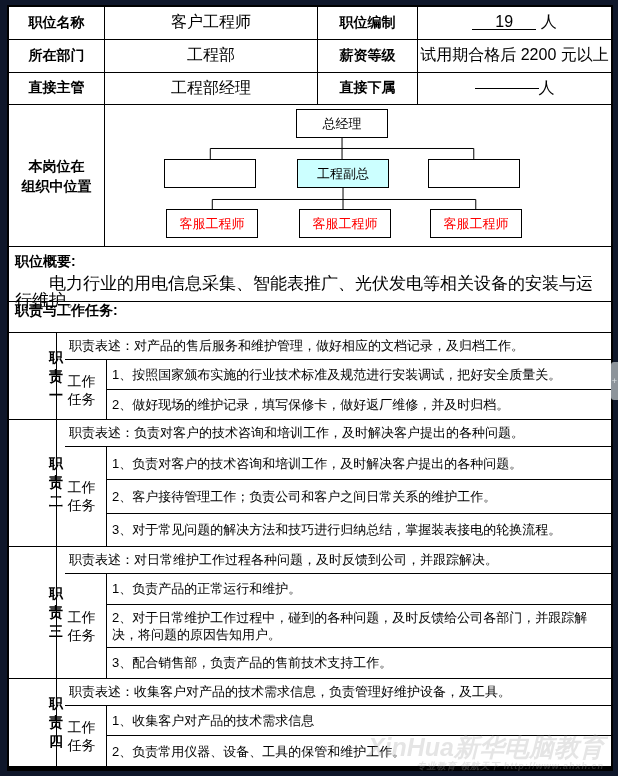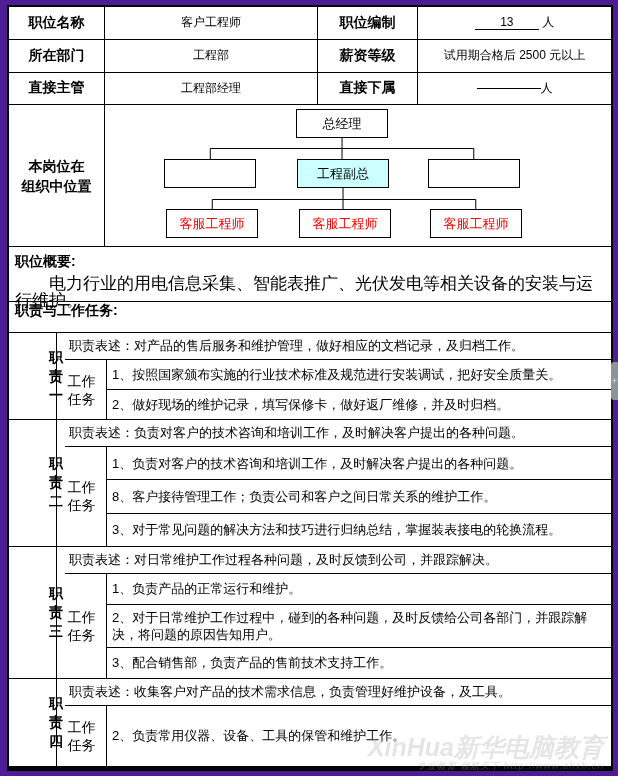--- a/index.html
+++ b/index.html
@@ -1,39 +1,39 @@
 <!DOCTYPE html>
 <html><head>
 <meta charset="utf-8">
 <style>
   * { box-sizing: border-box; margin: 0; padding: 0; }
   html,body { background:#fff; }
   .page {
     position: relative;
     width: 618px; height: 776px;
-    background: #4c1d95;
+    background: #0f172a;
     overflow: hidden;
     font-family: "Liberation Sans", "DejaVu Sans", sans-serif;
     color: #000;
     text-decoration: underline;
   }
   .tbl {
     position: absolute; left: 7px; top: 5px;
     width: 606px; height: 766px;
     border: 2px solid #000;
     border-bottom-width: 5px;
     display: flex; flex-direction: column;
     background: #fff;
   }
   .row { display: flex; border-bottom: 1px solid #000; }
   .row:last-child { border-bottom: none; }
   .cell { border-right: 1px solid #000; display:flex; align-items:center; justify-content:center; }
   .cell:last-child { border-right: none; }
   .lbl { font-weight: bold; font-size: 14px; }
-  .val { font-size: 12px; }
+  .val { font-size: 16px; }
   .h33 { height: 33px; }
   .w96 { width: 96px; }
   .w213 { width: 213px; }
   .w100 { width: 100px; }
   .flex1 { flex: 1; }
   .blank { display:inline-block; min-width: 64px; border-bottom: 1px solid #000; text-align:center; line-height: 14px; }
   
   .org-row { height: 143px; }
   .org-canvas { position: relative; flex: 1; }
   .org-box {
@@ -106,29 +106,29 @@
 <body>
 
 <div class="page">
   <div class="tbl">
 
     <div class="row h33">
       <div class="cell lbl w96">职位名称</div>
       <div class="cell val w213">客户工程师</div>
       <div class="cell lbl w100">职位编制</div>
       <div class="cell val flex1">
-        <span class="blank">13</span>&nbsp;<span>人</span>
+        <span class="blank">19</span>&nbsp;<span>人</span>
       </div>
     </div>
 
     <div class="row h33">
       <div class="cell lbl w96">所在部门</div>
       <div class="cell val w213">工程部</div>
       <div class="cell lbl w100">薪资等级</div>
-      <div class="cell val flex1">试用期合格后 2500 元以上</div>
+      <div class="cell val flex1">试用期合格后 2200 元以上</div>
     </div>
 
     <div class="row h33">
       <div class="cell lbl w96">直接主管</div>
       <div class="cell val w213">工程部经理</div>
       <div class="cell lbl w100">直接下属</div>
       <div class="cell val flex1">
         <span class="blank"></span>
           <span>人</span>
       </div>
@@ -199,21 +199,21 @@
         <div class="desc">
           <span>职责表述：</span>
             <span>负责对客户的技术咨询和培训工作，及时解决客户提出的各种问题。</span>
         </div>
         <div class="task-area">
           <div class="task-label">
               <span>工作任务</span>
             </div>
           <div class="task-col">
             <div class="task">1、负责对客户的技术咨询和培训工作，及时解决客户提出的各种问题。</div>
-            <div class="task">8、客户接待管理工作；负责公司和客户之间日常关系的维护工作。</div>
+            <div class="task">2、客户接待管理工作；负责公司和客户之间日常关系的维护工作。</div>
             <div class="task">3、对于常见问题的解决方法和技巧进行归纳总结，掌握装表接电的轮换流程。</div>
           </div>
         </div>
       </div>
     </div>
 
     <div class="sec" style="height:133px;">
       <div class="sec-name">
           <span>职责三</span>
         </div>
@@ -242,20 +242,21 @@
       <div class="sec-right">
         <div class="desc">
           <span>职责表述：</span>
             <span>收集客户对产品的技术需求信息，负责管理好维护设备，及工具。</span>
         </div>
         <div class="task-area">
           <div class="task-label">
               <span>工作任务</span>
             </div>
           <div class="task-col">
+            <div class="task">1、收集客户对产品的技术需求信息</div>
             <div class="task">2、负责常用仪器、设备、工具的保管和维护工作。</div>
           </div>
         </div>
       </div>
     </div>
 
   </div>
 
   <div class="watermark">
     <div class="wm-big">XinHua新华电脑教育</div>

